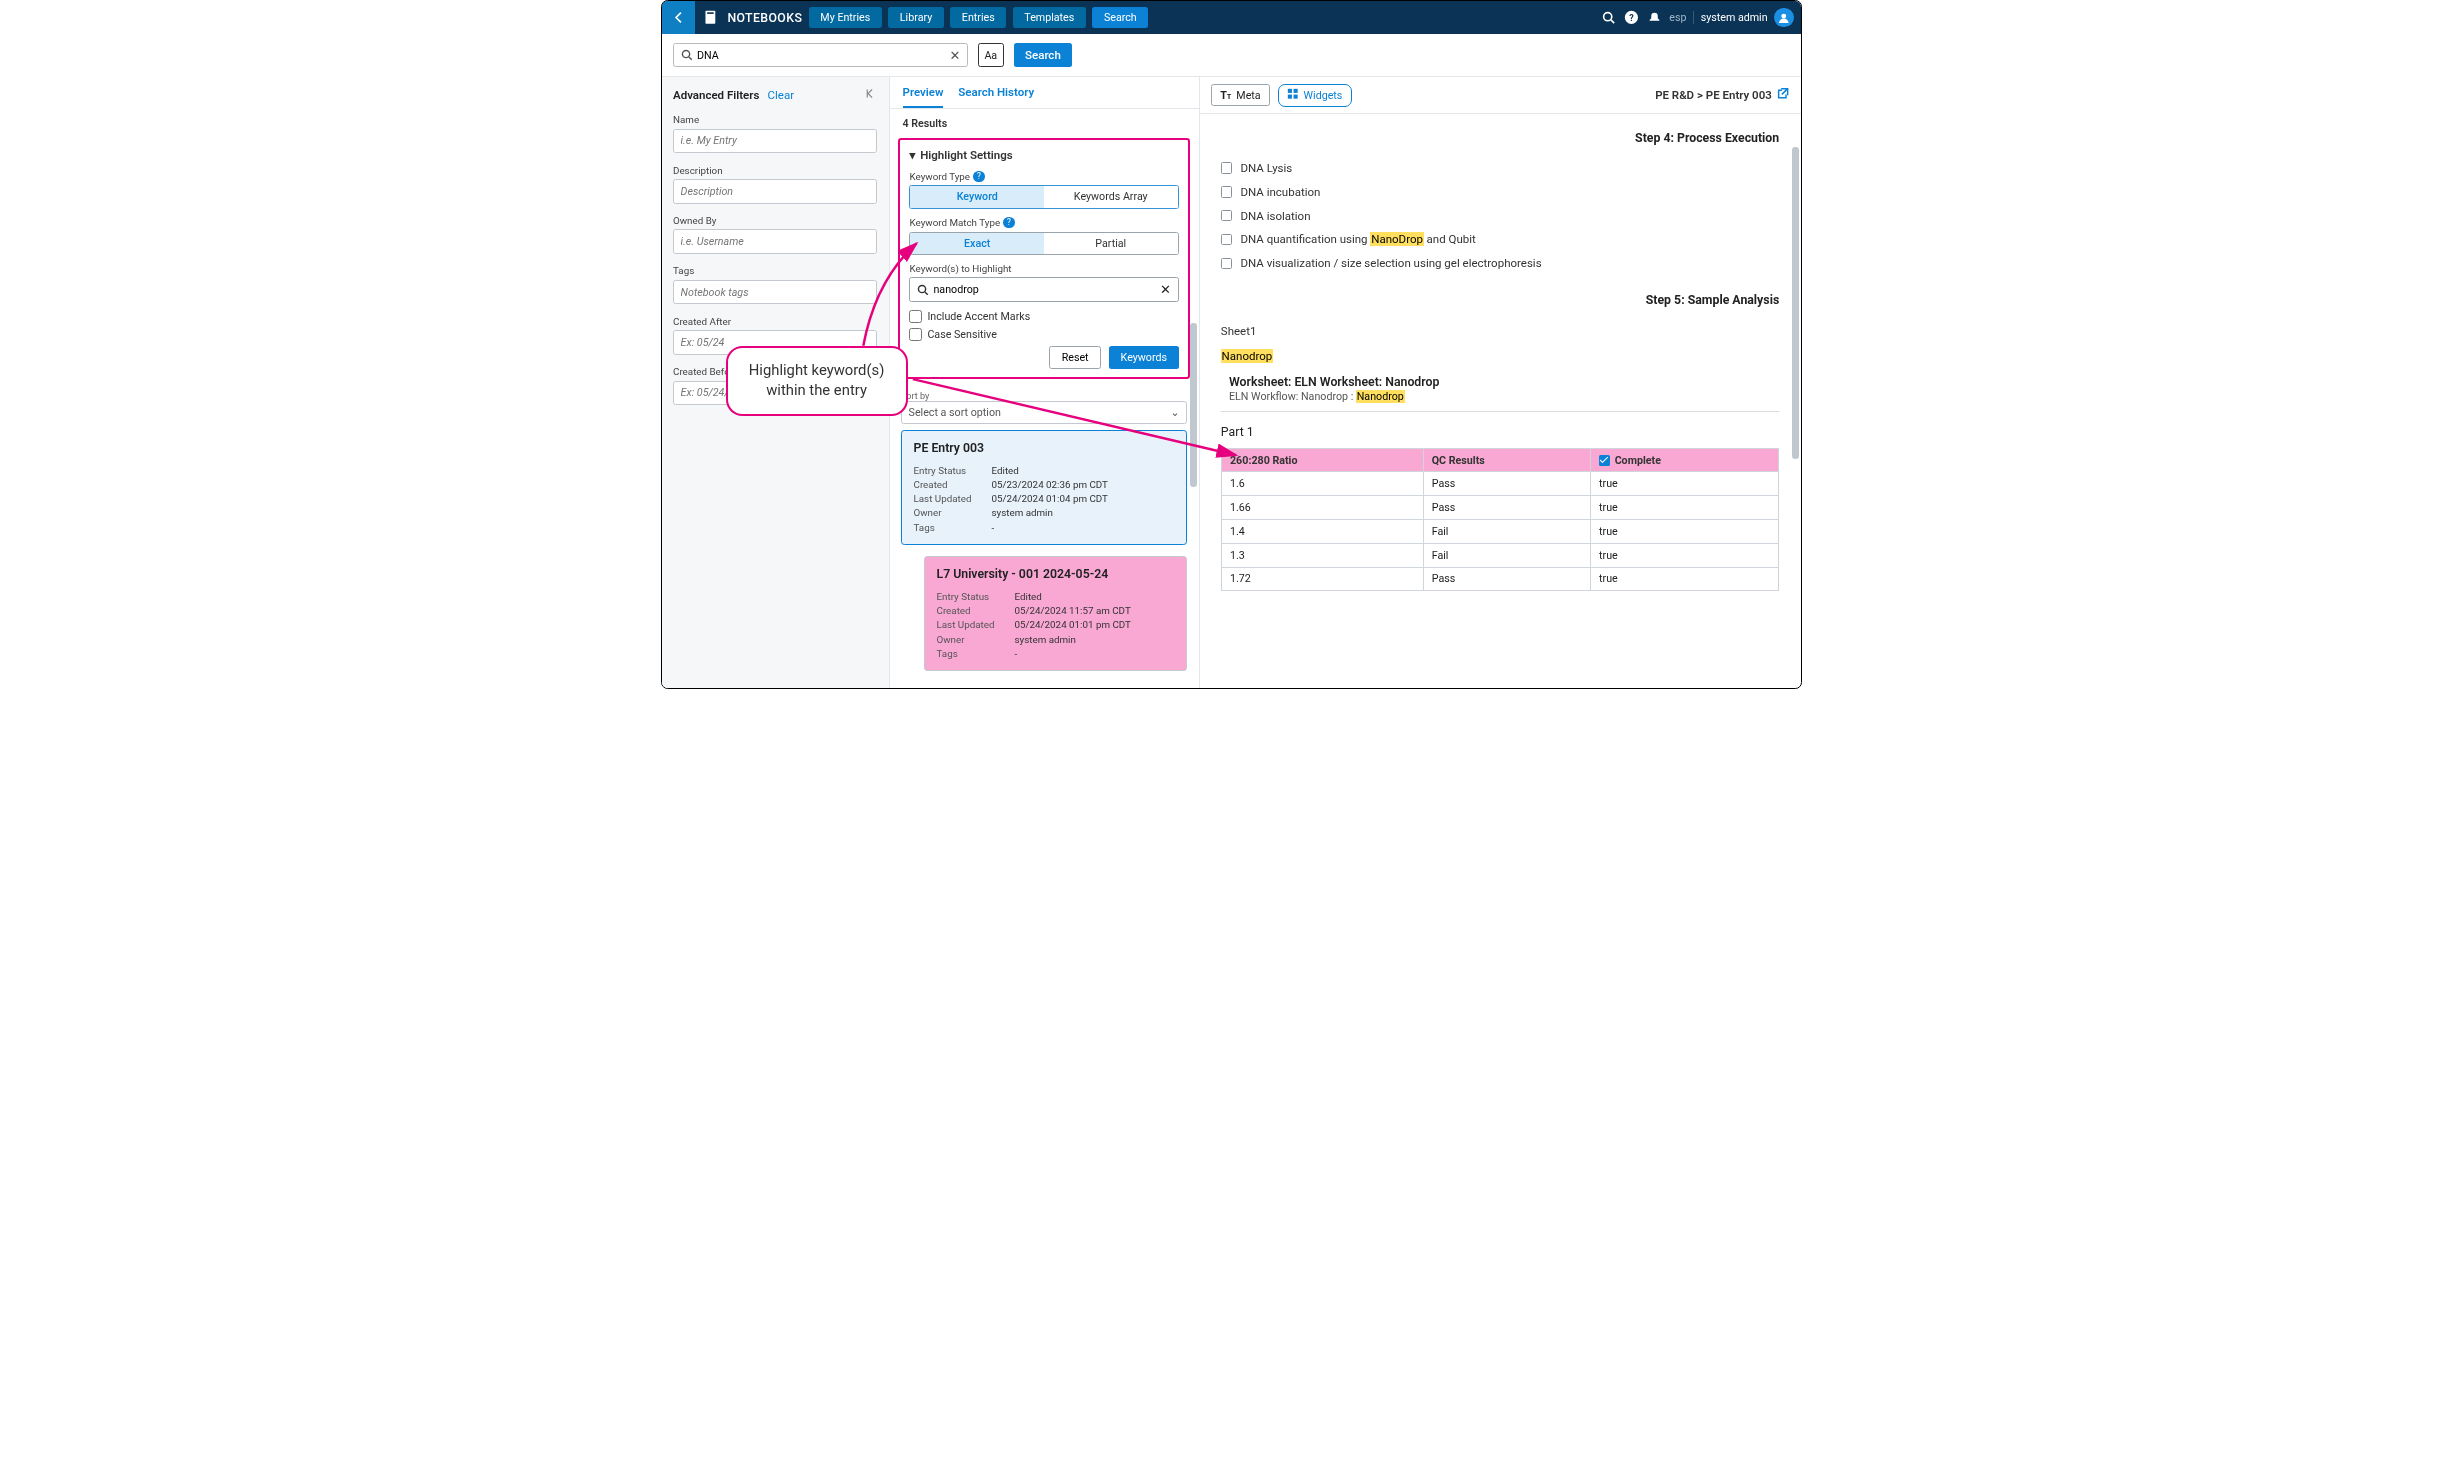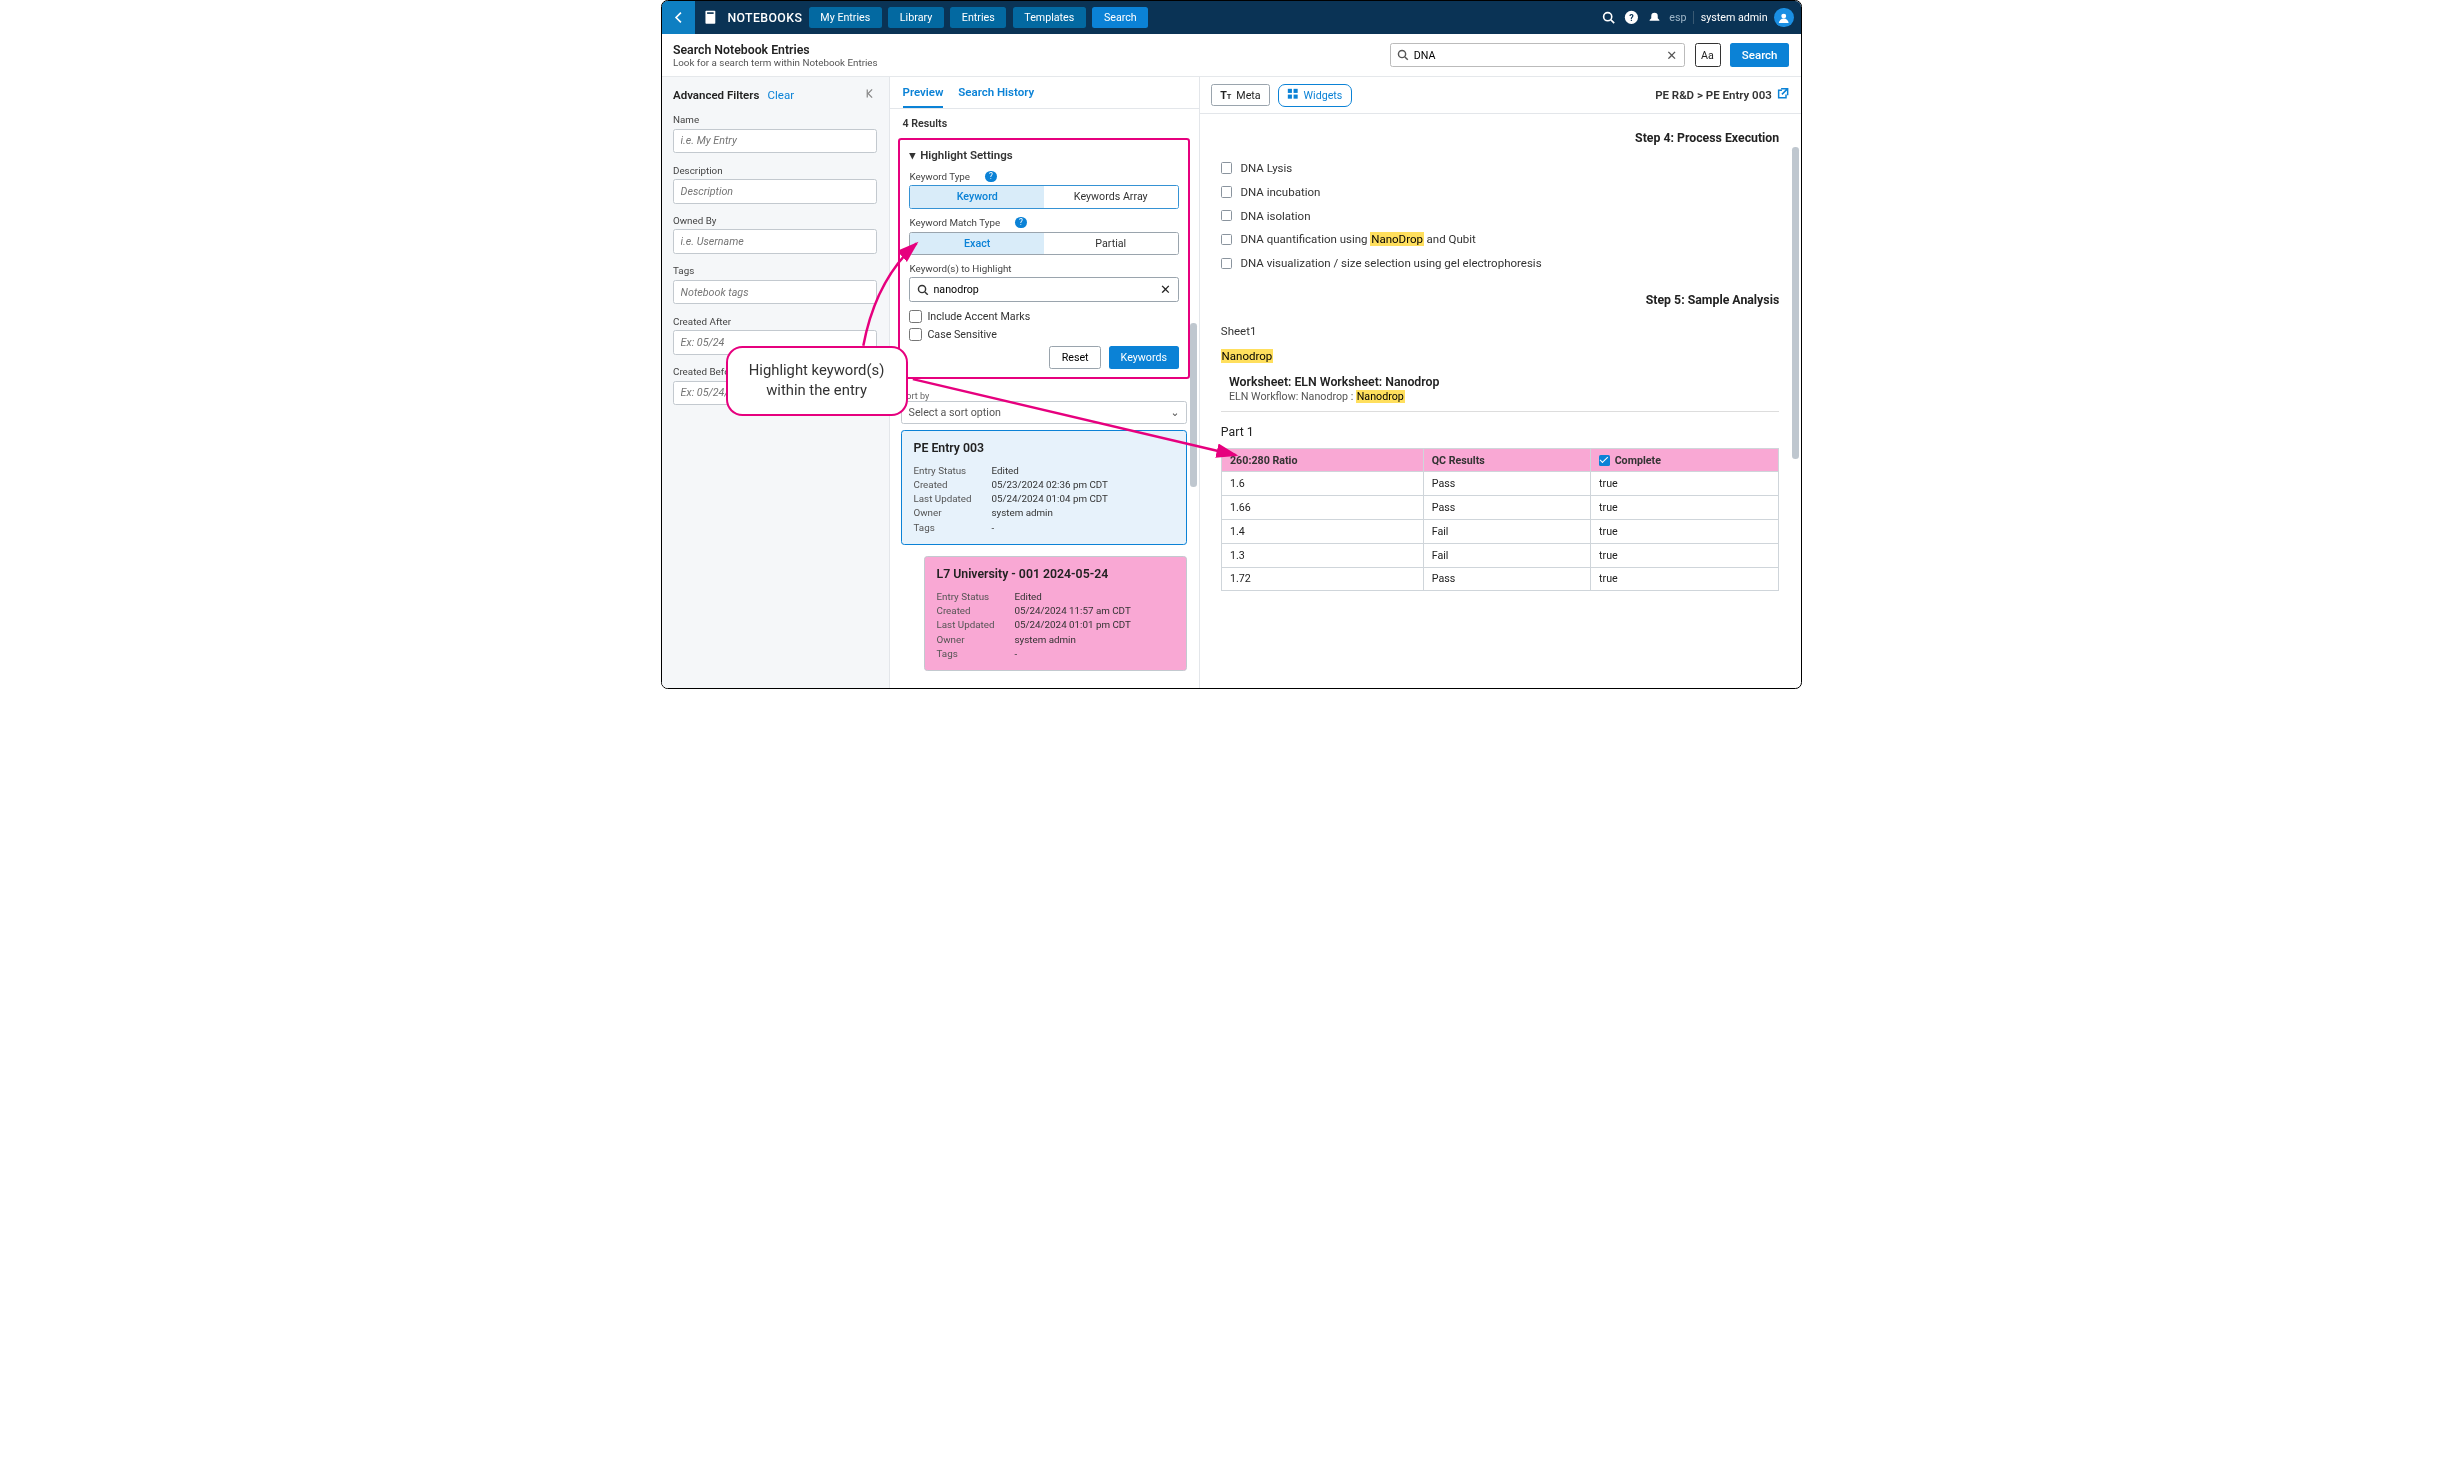--- a/index.html
+++ b/index.html
@@ -40,21 +40,21 @@
   .form-row label { font-size:9.8px; color:#444; display:block; margin-bottom:3.3px; }
   .form-row input { width:100%; height:24.6px; border:0.8px solid #c3c9cf; border-radius:2.5px; padding:0 6.6px; font-style:italic; font-size:10.7px; color:#666; }
 
   .middle { width:310px; border-right:0.8px solid #e3e6ea; display:flex; flex-direction:column; position:relative; }
   .tab-row { display:flex; gap:14.8px; padding:8.2px 13px 0; border-bottom:0.8px solid #e3e6ea; }
   .tab { color:#0b82d6; font-size:11.5px; font-weight:600; padding-bottom:6.6px; cursor:pointer; }
   .tab.active { border-bottom:2.5px solid #0b82d6; }
   .res-count { padding:8.2px 13px; font-size:10.7px; font-weight:600; color:#333; }
   .hl-panel { margin:0 8.2px 8.2px; border:2.5px solid #e6007e; border-radius:3.3px; padding:8.2px 9.8px; position:relative; }
   .hl-title { font-size:11.5px; font-weight:600; color:#333; margin-bottom:8.2px; display:flex; align-items:center; gap:4.9px; }
-  .hl-label { font-size:9.8px; color:#444; margin-bottom:3.3px; display:flex; align-items:center; gap:15px; }
+  .hl-label { font-size:9.8px; color:#444; margin-bottom:3.3px; display:flex; align-items:center; gap:3px; }
   .help-ic { width:11.5px; height:11.5px; background:#0b82d6; color:#fff; border-radius:50%; font-size:8.2px; display:inline-flex; align-items:center; justify-content:center; }
   .seg { display:flex; border:0.8px solid #3592d4; border-radius:2.5px; overflow:hidden; margin-bottom:8.2px; }
   .seg > div { flex:1; text-align:center; padding:4.1px 0; font-size:10.7px; cursor:pointer; }
   .seg > div.on { background:#d9ecf9; color:#0b82d6; font-weight:500; }
   .seg > div.off { background:#fff; color:#333; }
   .seg.gray { border-color:#9aa4ad; }
   .hl-input-row { display:flex; align-items:center; border:0.8px solid #9aa4ad; border-radius:2.5px; height:24.6px; padding:0 6.6px; gap:4.9px; margin-bottom:8.2px; }
   .hl-input-row input { border:none; outline:none; flex:1; font-size:10.7px; }
   .cb-row { display:flex; align-items:center; gap:4.9px; font-size:10.7px; margin-bottom:4.9px; color:#333; }
   .hl-btns { display:flex; justify-content:flex-end; gap:8px; margin-top:4.9px; }
@@ -148,24 +148,20 @@
     <span class="user-name">system admin</span>
     <div class="avatar">
         <svg width="11.5" height="11.5" viewBox="0 0 14 14">
           <circle cx="7" cy="5" r="3" fill="#fff"></circle>
           <path d="M1 14a6 6 0 0 1 12 0z" fill="#fff"></path>
         </svg>
       </div>
   </div>
 
   <div class="searchbar-row">
-    <div class="page-titles">
-      <div class="page-title">Search Notebook Entries</div>
-      <div class="page-sub">Look for a search term within Notebook Entries</div>
-    </div>
     <div class="big-search">
       <svg width="11.5" height="11.5" viewBox="0 0 16 16">
           <circle cx="7" cy="7" r="5" stroke="#555" stroke-width="2" fill="none"></circle>
           <line x1="11" y1="11" x2="15" y2="15" stroke="#555" stroke-width="2"></line>
         </svg>
       <input value="DNA" style="">
       <span class="clear-x">✕</span>
     </div>
     <div class="aa-btn">Aa</div>
     <button class="search-btn">Search</button>

